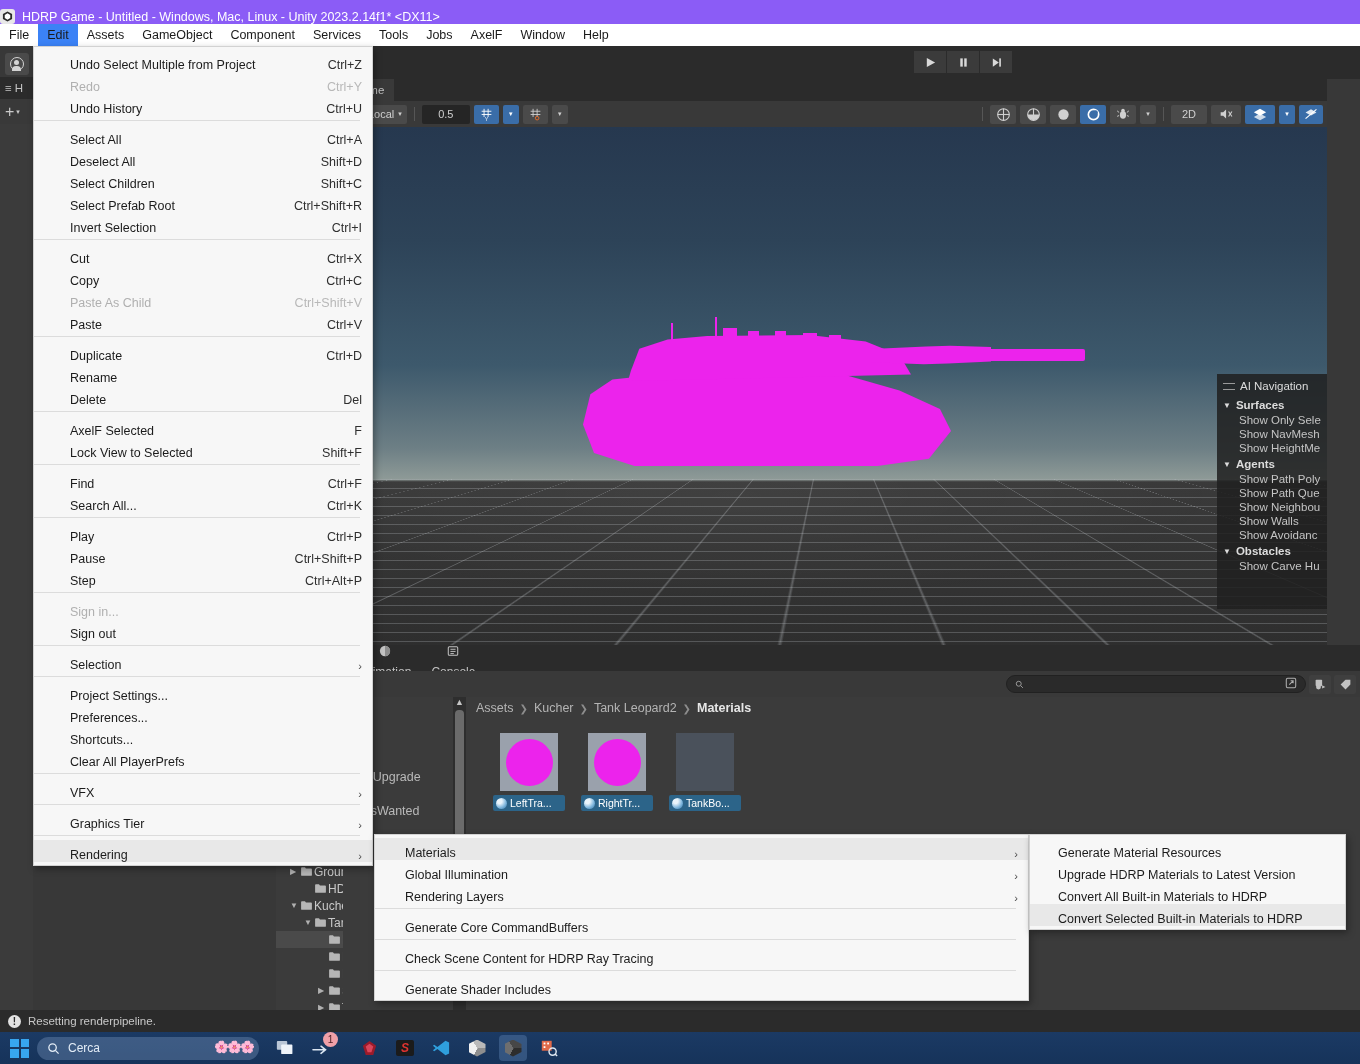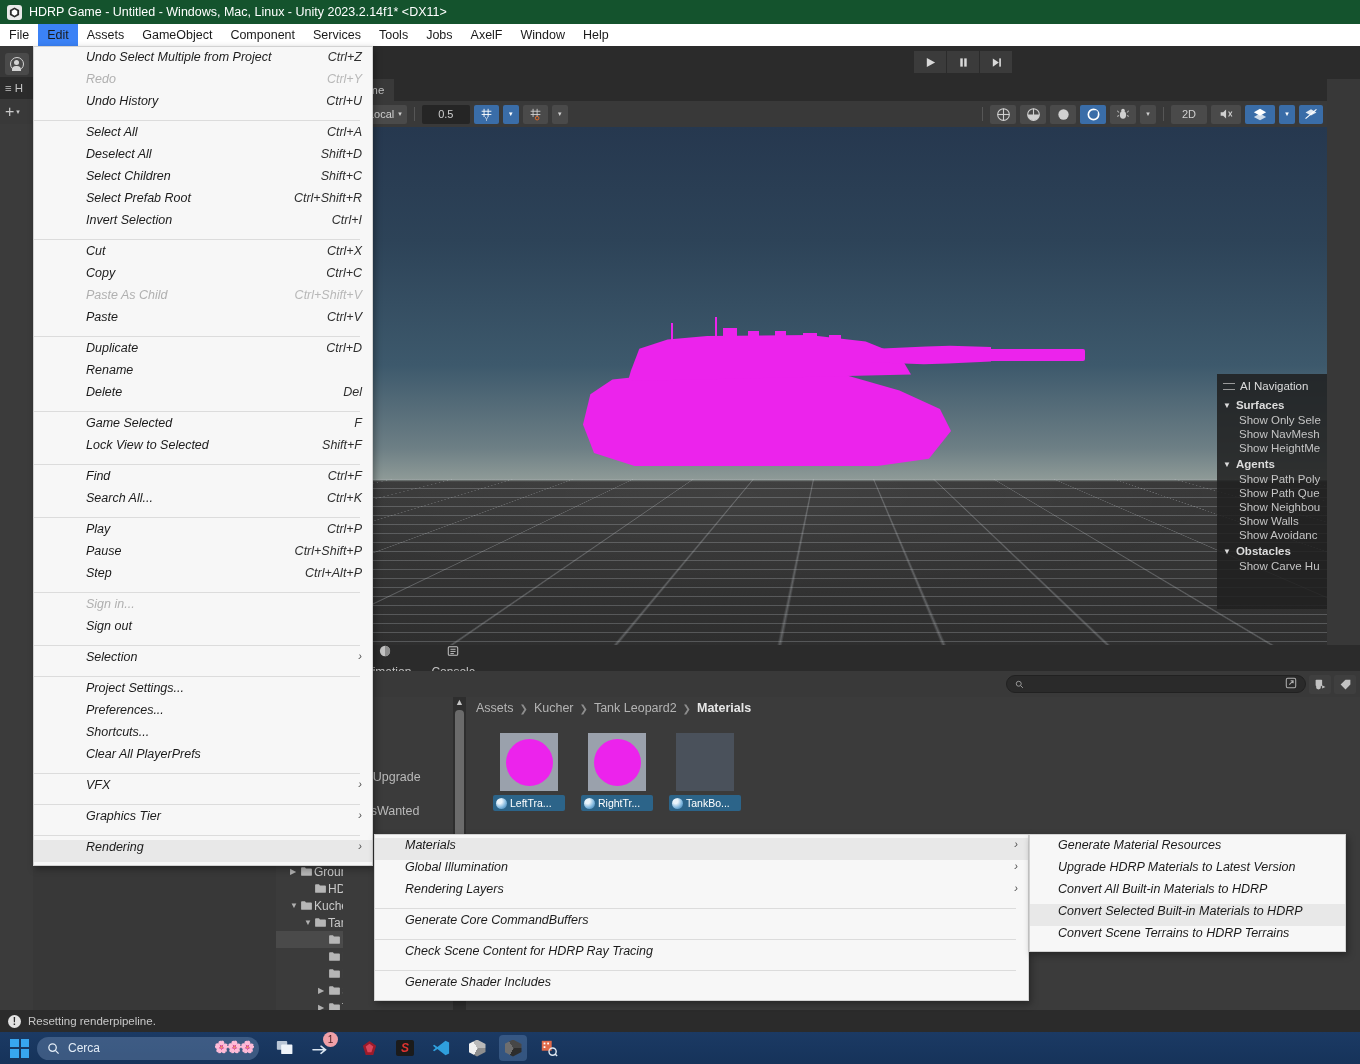--- a/index.html
+++ b/index.html
@@ -7,22 +7,22 @@
     width: 1360px; height: 1064px;
     overflow: hidden;
     font-family: "Liberation Sans", sans-serif;
     background: #383838;
   }
   body { position: relative; }
 
   
   #titlebar {
     position: absolute; left: 0; top: 0; width: 1360px; height: 24px;
-    background: #14532d; color: #ffffff;
-    display: flex; align-items: center; gap: 7px; padding-left: 7px;
+    background: #8b5cf6; color: #ffffff;
+    display: flex; align-items: flex-end; gap: 7px; 
     font-size: 12.5px;
   }
   #titlebar .unity-logo {
     width: 15px; height: 15px; border-radius: 3px;
     background: #e8e8e8; color: #222; position: relative;
     display: flex; align-items: center; justify-content: center;
     font-size: 11px; line-height: 1;
   }
 
   
@@ -279,22 +279,22 @@
     clip-path: polygon(50% 0, 100% 26%, 100% 74%, 50% 100%, 0 74%, 0 26%); }
   .cube.dark { background: conic-gradient(from 210deg, #6e6e6e 0 33%, #474747 33% 66%, #2d2d2d 66% 100%); }
 
   
   .menu {
     position: absolute; background: #f7f7f7; color: #1b1b1b;
     border: 1px solid #d2d2d2; box-shadow: 2px 3px 7px rgba(0,0,0,.35);
     font-size: 12.5px; padding: 3px 0; z-index: 50;
   }
   .menu .mi {
-    height: 22px; display: flex; align-items: flex-start;
-    padding: 0 10px 0 52px; white-space: nowrap; position: relative; font-style: italic;
+    height: 22px; display: flex; align-items: flex-end;
+    padding: 0 10px 0 36px; white-space: nowrap; position: relative;
   }
   .menu .mi.hl { background: #e8e8e8; }
   .menu .mi.dis { color: #b0b0b0; }
   .menu .mi .sc { margin-left: auto; padding-left: 26px; color: #2f2f2f; }
   .menu .mi.dis .sc { color: #b8b8b8; }
   .menu .mi .arrow { margin-left: auto; font-size: 11px; color: #4a4a4a; }
   .menu .sepline { height: 1px; background: #dcdcdc; margin: 4px 12px 4px 0; }
 
   #edit-menu { left: 33px; top: 46px; width: 340px; }
   #rendering-menu { left: 374px; top: 834px; width: 655px; }
@@ -845,21 +845,21 @@
     </div>
     <div class="mi">
       <span>Rename</span>
     </div>
     <div class="mi">
       <span>Delete</span>
       <span class="sc">Del</span>
     </div>
     <div class="sepline"></div>
     <div class="mi">
-      <span>Game Selected</span>
+      <span>AxelF Selected</span>
       <span class="sc">F</span>
     </div>
     <div class="mi">
       <span>Lock View to Selected</span>
       <span class="sc">Shift+F</span>
     </div>
     <div class="sepline"></div>
     <div class="mi">
       <span>Find</span>
       <span class="sc">Ctrl+F</span>
@@ -954,16 +954,13 @@
     </div>
     <div class="mi">
       <span>Upgrade HDRP Materials to Latest Version</span>
     </div>
     <div class="mi">
       <span>Convert All Built-in Materials to HDRP</span>
     </div>
     <div class="mi hl">
       <span>Convert Selected Built-in Materials to HDRP</span>
     </div>
-    <div class="mi">
-      <span>Convert Scene Terrains to HDRP Terrains</span>
-    </div>
   </div>
 
 </body></html>

